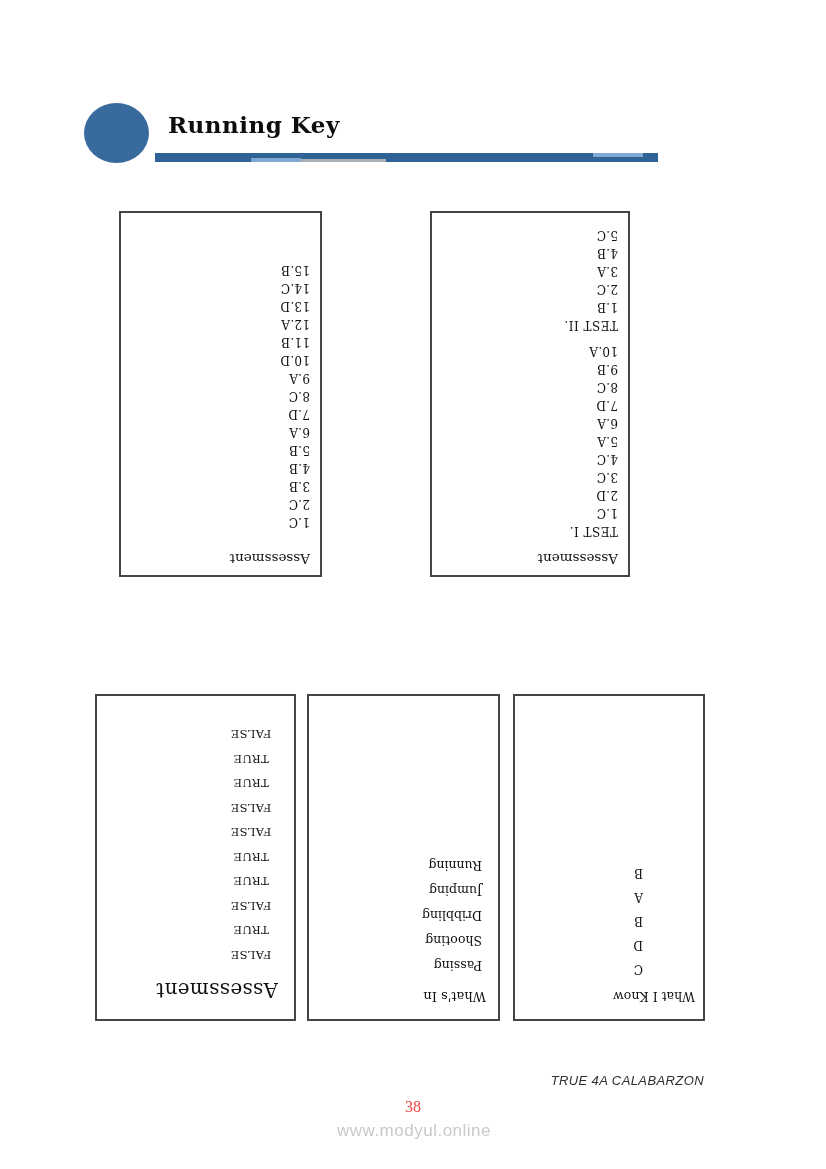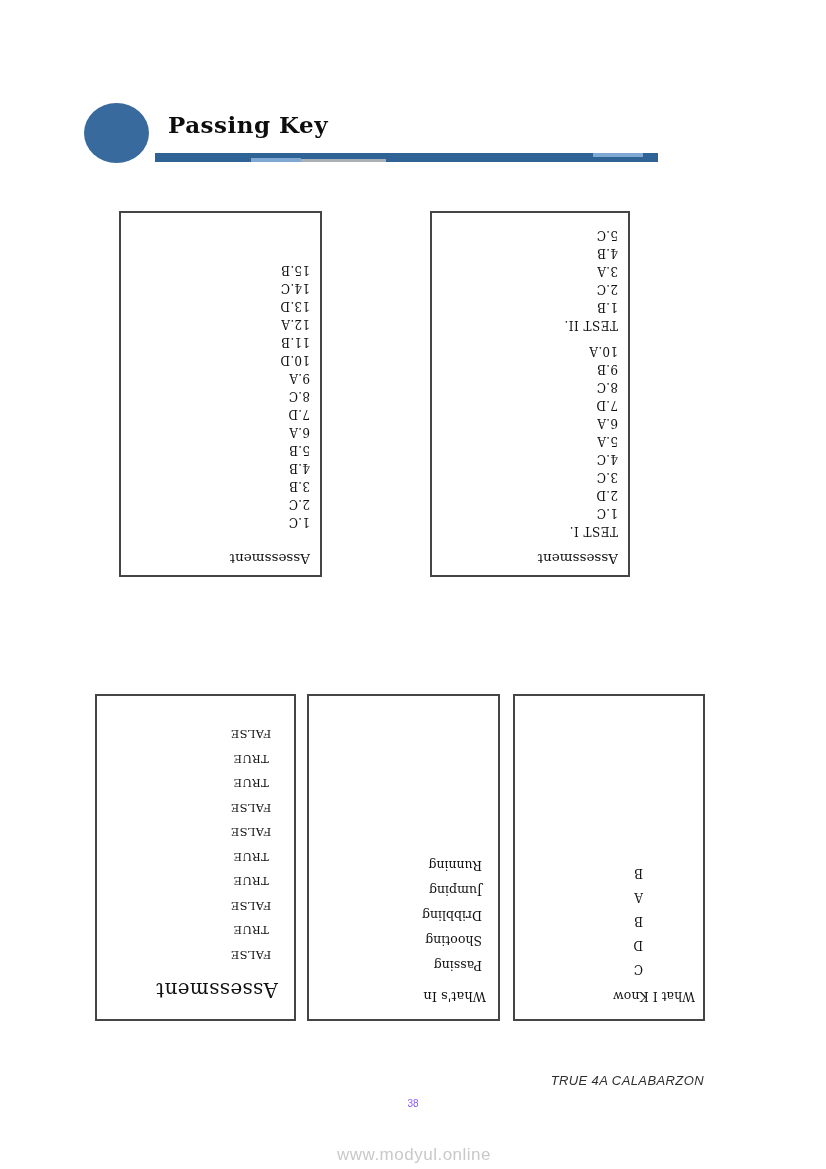--- a/index.html
+++ b/index.html
@@ -64,35 +64,35 @@
   .letter-list .letter{font-size:12px;line-height:24px;}
 
   
   .brand{
     position:absolute;right:122px;top:1073px;
     font-family:"Liberation Sans",sans-serif;font-style:italic;
     font-size:13px;letter-spacing:.4px;color:#2e2e2e;
   }
   .pagenum{
     position:absolute;left:0;right:0;top:1098px;text-align:center;
-    font-family:Liberation Sans, sans-serif;font-size:10px;color:#8b5cf6;
+    font-family:Liberation Serif, serif;font-size:16px;color:#ef4444;
   }
   .watermark{
     position:absolute;left:337px;top:1121px;
     font-family:"Liberation Sans",sans-serif;font-size:17px;
-    letter-spacing:.5px;color:var(--watermark_gray,#C9C9C9);margin-top:24px;
+    letter-spacing:.5px;color:var(--watermark_gray,#C9C9C9);
   }
 </style>
 </head>
 <body>
 
 <div class="page">
 
   <div class="accent-circle"></div>
-  <h1 class="page-title">Passing Key</h1>
+  <h1 class="page-title">Running Key</h1>
   <div class="title-rule">
     <span class="seg seg-light"></span>
     <span class="seg seg-gray"></span>
     <span class="seg seg-tip"></span>
   </div>
 
   <div class="key-box box-a">
     <div class="flip">
       <div class="title-sm">Assessment</div>
       <div class="ans-list">

